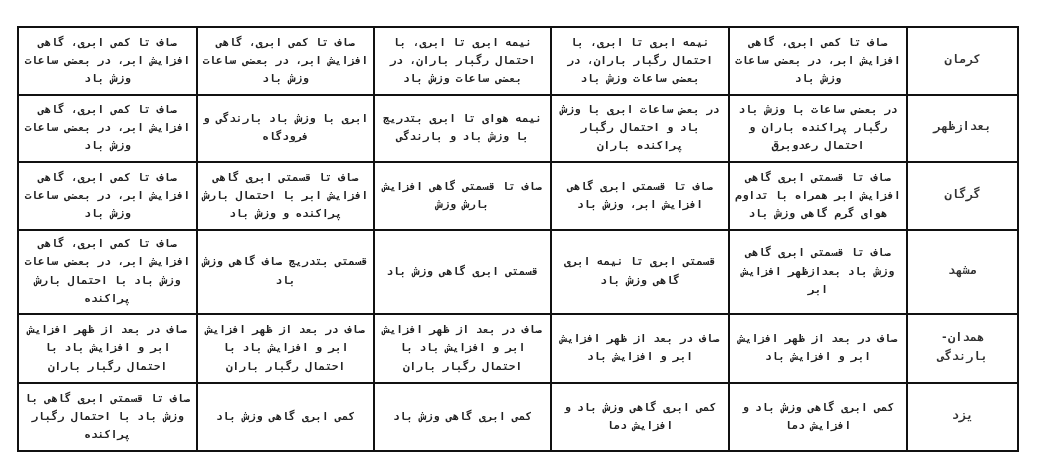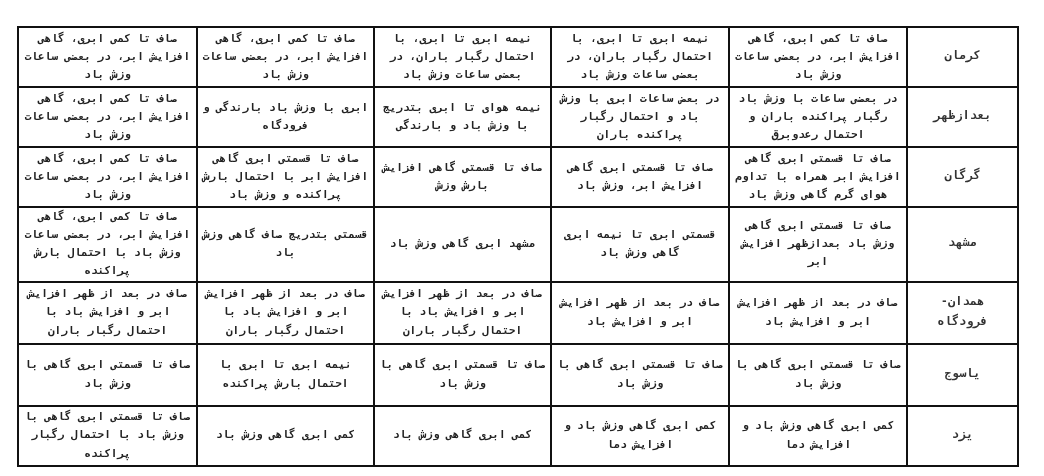--- a/index.html
+++ b/index.html
@@ -78,39 +78,31 @@
       <td>صاف تا قسمتی ابری گاهی افزایش ابر همراه با تداوم هوای گرم گاهی وزش باد</td>
       <td>صاف تا قسمتی ابری گاهی افزایش ابر، وزش باد</td>
       <td>صاف تا قسمتی گاهی افزایش بارش وزش</td>
       <td>صاف تا قسمتی ابری گاهی افزایش ابر با احتمال بارش پراکنده و وزش باد</td>
       <td>صاف تا کمی ابری، گاهی  افزایش ابر، در بعضی ساعات وزش باد</td>
     </tr>
     <tr>
       <td class="city">مشهد</td>
       <td>صاف تا قسمتی ابری گاهی وزش باد بعدازظهر افزایش ابر</td>
       <td>قسمتی ابری تا نیمه ابری گاهی وزش باد</td>
-      <td>مشهد ابری گاهی وزش باد</td>
+      <td>قسمتی ابری گاهی وزش باد</td>
       <td>قسمتی بتدریج صاف گاهی وزش باد</td>
       <td>صاف تا کمی ابری، گاهی  افزایش ابر، در بعضی ساعات وزش باد با احتمال بارش پراکنده</td>
     </tr>
     <tr class="tall">
-      <td class="city">همدان- فرودگاه</td>
+      <td class="city">همدان- بارندگی</td>
       <td>صاف در بعد از ظهر افزایش ابر و افزایش باد</td>
       <td>صاف در بعد از ظهر افزایش ابر و افزایش باد</td>
       <td>صاف در بعد از ظهر افزایش ابر و افزایش باد با احتمال رگبار باران</td>
       <td>صاف در بعد از ظهر افزایش ابر و افزایش باد با احتمال رگبار باران</td>
       <td>صاف در بعد از ظهر افزایش ابر و افزایش باد با احتمال رگبار باران</td>
-    </tr>
-    <tr class="tall">
-      <td class="city">یاسوج</td>
-      <td>صاف تا قسمتی ابری گاهی با وزش باد</td>
-      <td>صاف تا قسمتی ابری گاهی با وزش باد</td>
-      <td>صاف تا قسمتی ابری گاهی با وزش باد</td>
-      <td>نیمه ابری تا ابری با احتمال بارش پراکنده</td>
-      <td>صاف تا قسمتی ابری گاهی با وزش باد</td>
     </tr>
     <tr>
       <td class="city">یزد</td>
       <td>کمی ابری گاهی وزش باد و افزایش دما</td>
       <td>کمی ابری گاهی وزش باد و افزایش دما</td>
       <td>کمی ابری گاهی وزش باد</td>
       <td>کمی ابری گاهی وزش باد</td>
       <td>صاف تا قسمتی ابری گاهی با وزش باد با احتمال رگبار پراکنده</td>
     </tr>
   </tbody>

